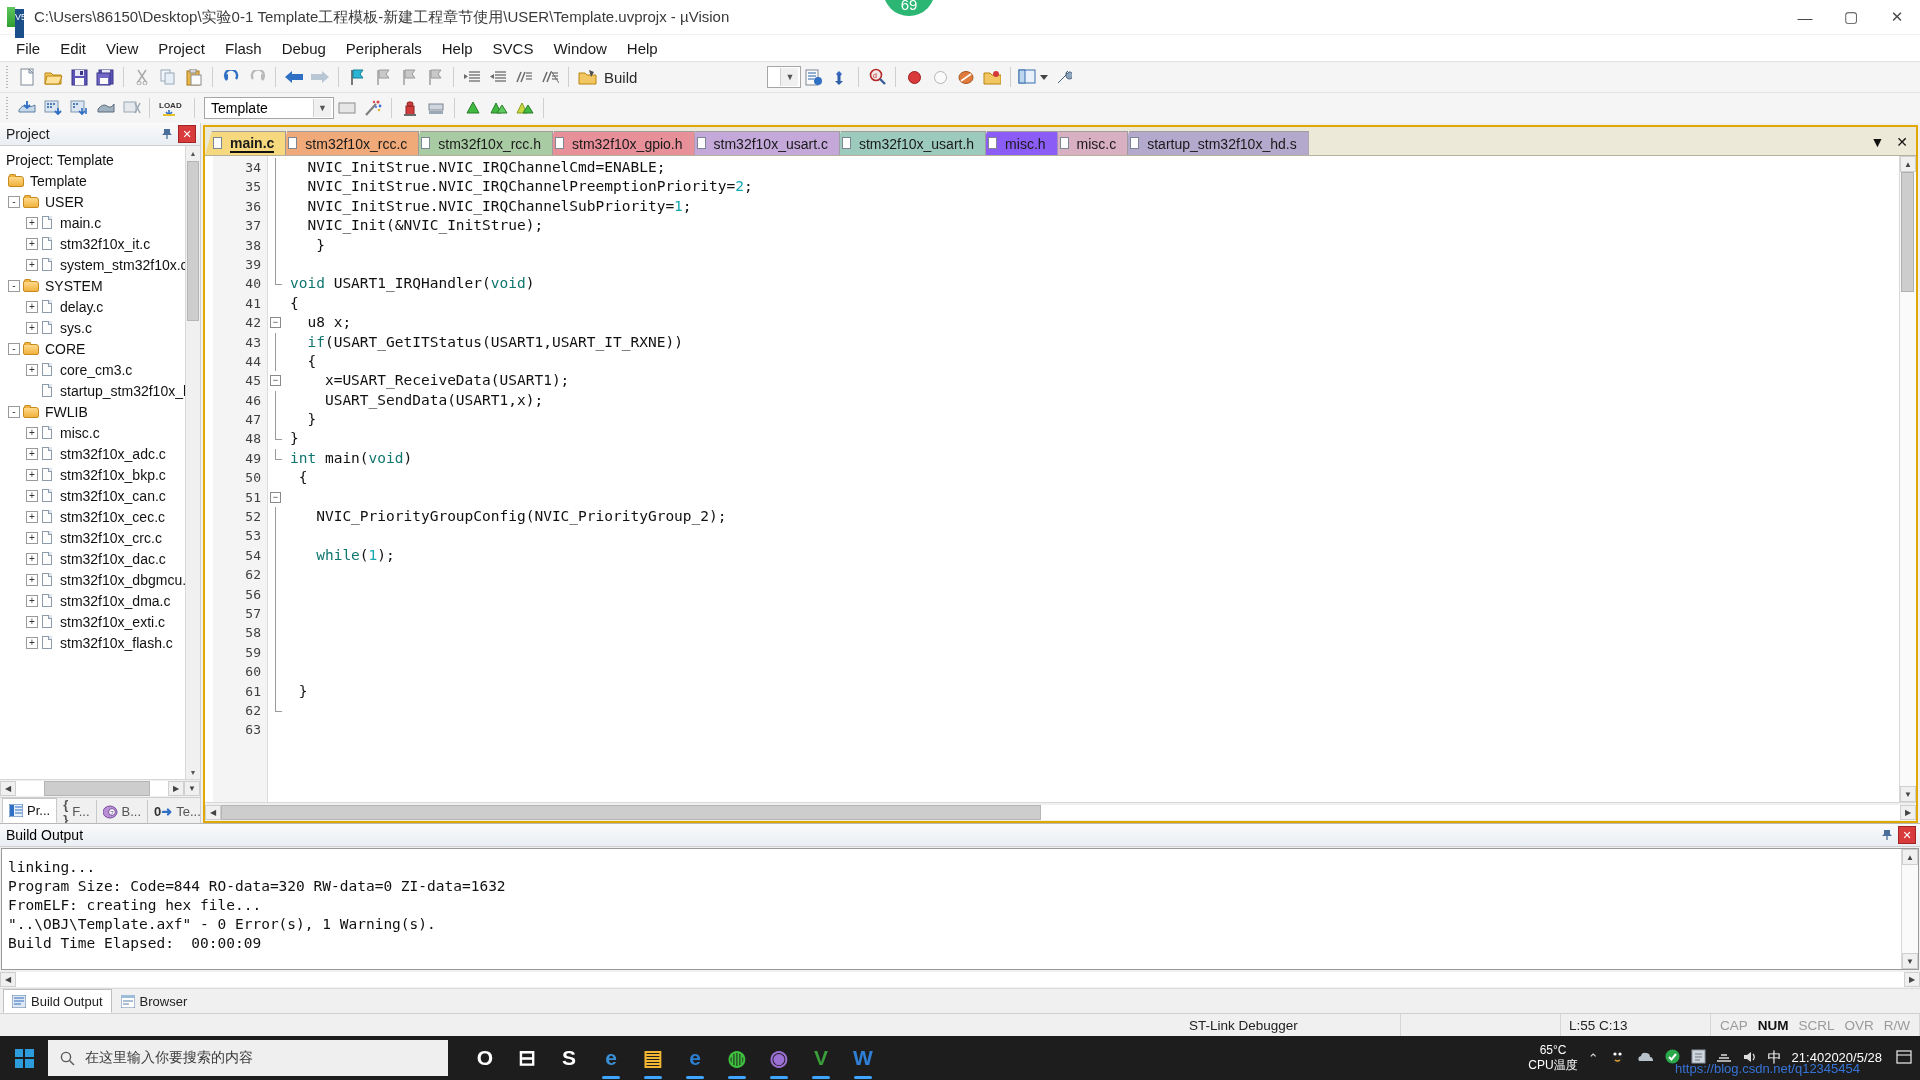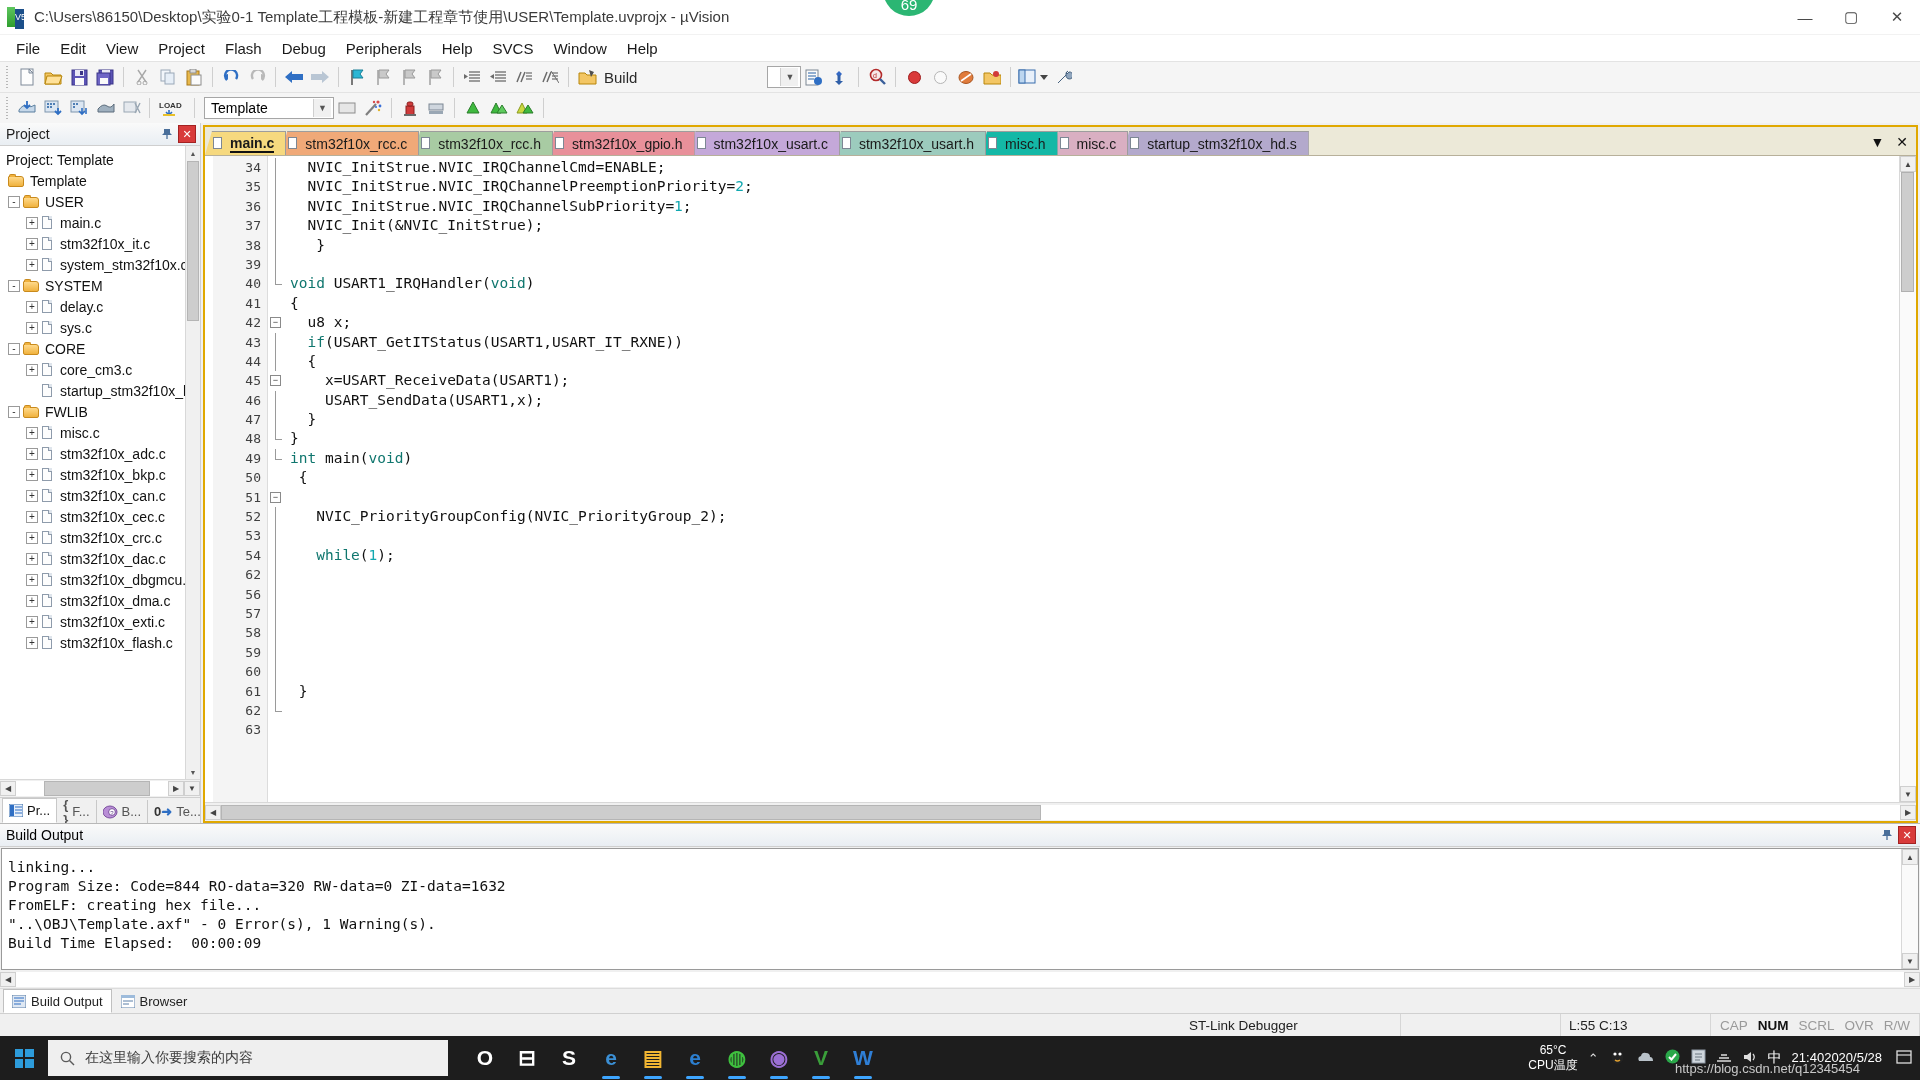--- a/index.html
+++ b/index.html
@@ -9,21 +9,21 @@
     font-size:15px;
     background:#f0f0f0;
     -webkit-font-smoothing:antialiased;
   }
   .app{position:relative;width:1920px;height:1080px;display:flex;flex-direction:column;background:#f0f0f0;}
 
   
   .titlebar{height:34px;background:#ffffff;display:flex;align-items:center;position:relative;flex:0 0 34px;border-bottom:1px solid #f2f2f2;}
   .tb-ico{width:20px;height:20px;margin:0 8px 0 6px;position:relative;flex:0 0 auto;}
   .tb-ico .k1{position:absolute;left:1px;top:0;width:8px;height:20px;background:linear-gradient(#5ec65e,#2f9e2f);}
-  .tb-ico .k2{position:absolute;left:9px;top:2px;width:9px;height:20px;background:#1b4f8a;color:#fff;font-size:9px;line-height:16px;text-align:center;font-family:"Liberation Sans",sans-serif;}
+  .tb-ico .k2{position:absolute;left:9px;top:2px;width:9px;height:29px;background:#1b4f8a;color:#fff;font-size:9px;line-height:16px;text-align:center;font-family:"Liberation Sans",sans-serif;}
   .tb-title{font-size:15px;color:#3a3a3a;white-space:nowrap;}
   .tb-spacer{flex:1;}
   .win-btns{display:flex;height:34px;}
   .win-btn{width:46px;height:34px;display:flex;align-items:center;justify-content:center;color:#4a4a4a;font-size:15px;}
   .greenbadge{position:absolute;left:883px;top:-18px;width:52px;height:34px;border-radius:0 0 26px 26px;background:#2bb673;color:#fff;font-size:15px;display:flex;align-items:flex-end;justify-content:center;padding-bottom:3px;box-sizing:border-box;}
 
   
   .menubar{height:26px;background:#ffffff;display:flex;align-items:center;padding-left:6px;flex:0 0 26px;}
   .menu-item{padding:3px 10px;font-size:15px;color:#1a1a1a;border-radius:2px;}
 
@@ -130,21 +130,21 @@
   .winlogo{width:19px;height:19px;display:grid;grid-template-columns:1fr 1fr;grid-template-rows:1fr 1fr;gap:2px;}
   .winlogo i{background:#2d9cdb;display:block;}
   .searchbox{width:400px;height:36px;background:#efefef;display:flex;align-items:center;padding-left:12px;box-sizing:border-box;color:#3c3c3c;font-size:14px;}
   .searchbox .mag{margin-right:10px;display:flex;align-items:center;}
   .tb-icons{display:flex;align-items:center;gap:12px;padding-left:22px;}
   .tbi{width:30px;height:34px;display:flex;align-items:center;justify-content:center;position:relative;}
   .tbi .run{position:absolute;bottom:-4px;left:50%;transform:translateX(-50%);width:18px;height:3px;background:#3ea6ff;border-radius:2px;}
   .tray{margin-left:auto;display:flex;align-items:center;gap:10px;padding-right:8px;color:#eee;font-size:12px;}
   .cpu{display:flex;flex-direction:column;align-items:center;line-height:1.25;font-size:12px;color:#fff;}
   .clock{display:flex;flex-direction:row;align-items:flex-end;line-height:1.3;font-size:13px;color:#fff;padding-right:4px;}
-  .wm{position:absolute;right:60px;bottom:4px;color:#e5e5e5;font-size:13px;opacity:.85;white-space:nowrap;}
+  .wm{position:absolute;right:60px;bottom:4px;color:#3b82f6;font-size:13px;opacity:.85;white-space:nowrap;}
 </style>
 </head>
 <body>
 
 <div class="app">
 
   <div class="titlebar">
     <div class="tb-ico">
       <span class="k1"></span>
         <span class="k2">V5</span>
@@ -718,21 +718,21 @@
               <span class="lb">stm32f10x_gpio.h</span>
             </div>
             <div class="etab" style="background: rgb(196, 168, 217); z-index: 36;">
               <span class="ti"></span>
               <span class="lb">stm32f10x_usart.c</span>
             </div>
             <div class="etab" style="background: rgb(156, 203, 189); z-index: 35;">
               <span class="ti"></span>
               <span class="lb">stm32f10x_usart.h</span>
             </div>
-            <div class="etab" style="background: #14b8a6; z-index: 34;">
+            <div class="etab" style="background: #8b5cf6; z-index: 34;">
               <span class="ti"></span>
               <span class="lb">misc.h</span>
             </div>
             <div class="etab" style="background: rgb(217, 175, 194); z-index: 33;">
               <span class="ti"></span>
               <span class="lb">misc.c</span>
             </div>
             <div class="etab" style="background: rgb(179, 169, 204); z-index: 32;">
               <span class="ti"></span>
               <span class="lb">startup_stm32f10x_hd.s</span>

